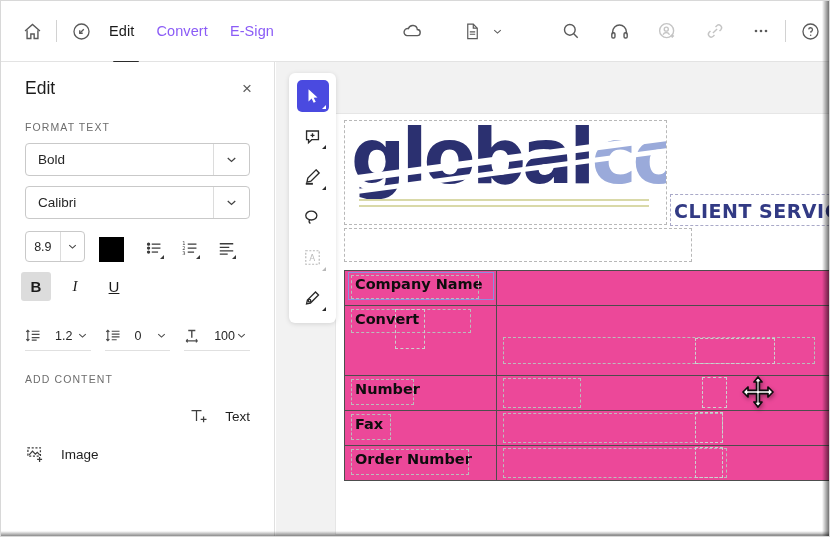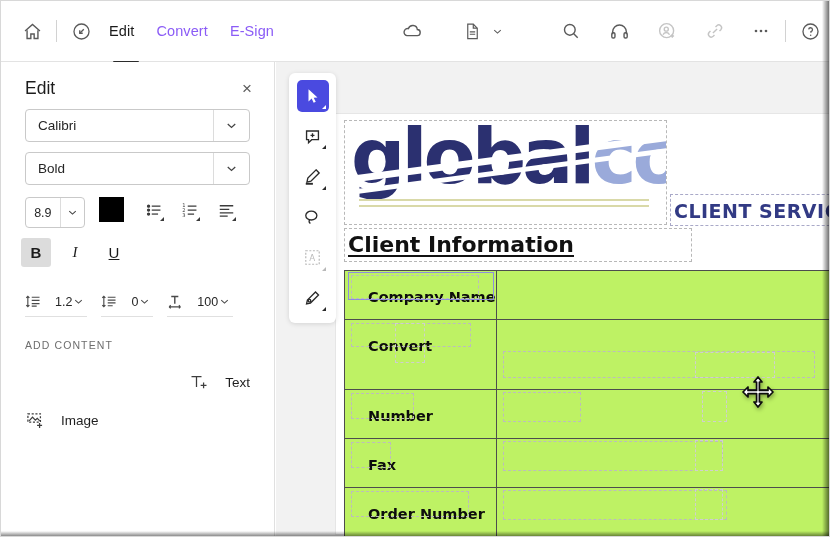--- a/index.html
+++ b/index.html
@@ -65,21 +65,21 @@
   }
   .field .val {
     flex: 1; display: flex; align-items: center; padding-left: 12px;
     font-size: 13.5px; color: #262626;
   }
   .field .caret {
     width: 36px; border-left: 1px solid #dcdcdc;
     display: flex; align-items: center; justify-content: center; color: #444;
   }
 
-  .row-inline { display: flex; align-items: flex-start; margin: 12px 24px 0 24px; gap: 0; }
+  .row-inline { display: flex; align-items: flex-end; margin: 12px 24px 0 24px; gap: 0; }
   .size-box {
     width: 64px; height: 31px; border: 1px solid #c9c9c9; border-radius: 4px;
     display: flex; align-items: stretch; margin-right: 14px;
   }
   .size-box .val {
     flex: 1; display: flex; align-items: center; justify-content: center;
     font-size: 12.5px; color: #262626;
   }
   .size-box .caret {
     width: 24px; border-left: 1px solid #dcdcdc; display: flex;
@@ -98,21 +98,21 @@
   .biu-row { display: flex; margin: 10px 24px 0 20px; }
   .biu {
     width: 30px; height: 29px; display: flex; align-items: center;
     justify-content: center; font-size: 15px; color: #1b1b1b;
     margin-right: 9px; border-radius: 3px;
   }
   .biu.on { background: #dcdcdc; font-weight: bold; }
 
   .spacing-grid {
     margin: 20px 24px 0 24px; display: grid;
-    grid-template-columns: 1fr 1fr 1fr 1fr; gap: 10px 14px;
+    grid-template-columns: 1fr 1fr 1fr; gap: 10px 14px;
   }
   .sp-cell { display: flex; align-items: center; height: 30px;
     border-bottom: 1px solid #e0e0e0; }
   .sp-ico { width: 26px; display: flex; align-items: center; color: #4a4a4a; flex:none;}
   .sp-val { flex: 1; font-size: 12.5px; color: #262626; padding-left: 4px; }
   .sp-car { color: #4a4a4a; display: flex; padding-right: 2px; }
 
   .addc-item {
     display: flex; align-items: center; margin: 0 24px; height: 38px;
     gap: 14px; color: #1f1f1f; font-size: 13.5px; cursor: pointer;
@@ -190,22 +190,22 @@
     font-family: "DejaVu Sans", sans-serif; font-weight: bold;
     font-size: 22px; color: #111; text-decoration: underline;
     text-underline-offset: 3px; white-space: nowrap;
   }
 
   .tbl {
     position: absolute; left: 8px; top: 156px; width: 488px;
     border-collapse: collapse; table-layout: fixed;
   }
   .tbl td {
-    border: 1px solid #4d4d4d; padding: 13px; vertical-align: top;
-    position: relative; background: #bef264;
+    border: 1px solid #4d4d4d; padding: 0; vertical-align: top;
+    position: relative; background: #ec4899;
   }
   .cell-label {
     font-family: "DejaVu Sans", sans-serif; font-weight: bold;
     font-size: 14.5px; color: #0d0d0d; padding: 5px 0 0 10px;
     white-space: nowrap; display: inline-block;
   }
   .dash { position: absolute; border: 1px dashed #bcbcbc; }
   .dash2 { position: absolute; border: 1px dashed #cfcfcf; }
 
   .sel-box {
@@ -345,32 +345,33 @@
   </div>
   <div class="tab-underline"></div>
 
   <div class="panel">
 
     <div class="panel-head">
       <div class="panel-title">Edit</div>
       <div class="panel-close">×</div>
     </div>
 
+    <div class="section-label">FORMAT TEXT</div>
 
     <div class="field">
-      <div class="val">Calibri</div>
+      <div class="val">Bold</div>
       <div class="caret">
         <svg width="15" height="15" viewBox="0 0 24 24" fill="none" stroke="currentColor" stroke-width="2">
             <path d="M6 9.5 12 15l6-5.5"></path>
           </svg>
       </div>
     </div>
 
     <div class="field">
-      <div class="val">Bold</div>
+      <div class="val">Calibri</div>
       <div class="caret">
         <svg width="15" height="15" viewBox="0 0 24 24" fill="none" stroke="currentColor" stroke-width="2">
             <path d="M6 9.5 12 15l6-5.5"></path>
           </svg>
       </div>
     </div>
 
     <div class="row-inline">
       <div class="size-box">
         <div class="val">8.9</div>
@@ -555,21 +556,20 @@
             <div class="yline"></div>
             <div class="yline"></div>
           </div>
         </div>
       </div>
 
       <div class="cs-region"></div>
       <div class="cs-text">CLIENT SERVICE</div>
 
       <div class="title-region"></div>
-      <div class="doc-title">Client Information</div>
 
       <table class="tbl">
         <tbody>
             <tr>
           <td style="width:152px;height:35px;">
             <span class="cell-label">Company Name</span>
             <span class="dash" style="left:6px;top:4px;width:128px;height:24px;"></span>
             <span class="sel-box"></span>
           </td>
           <td style="height:35px;"></td>

